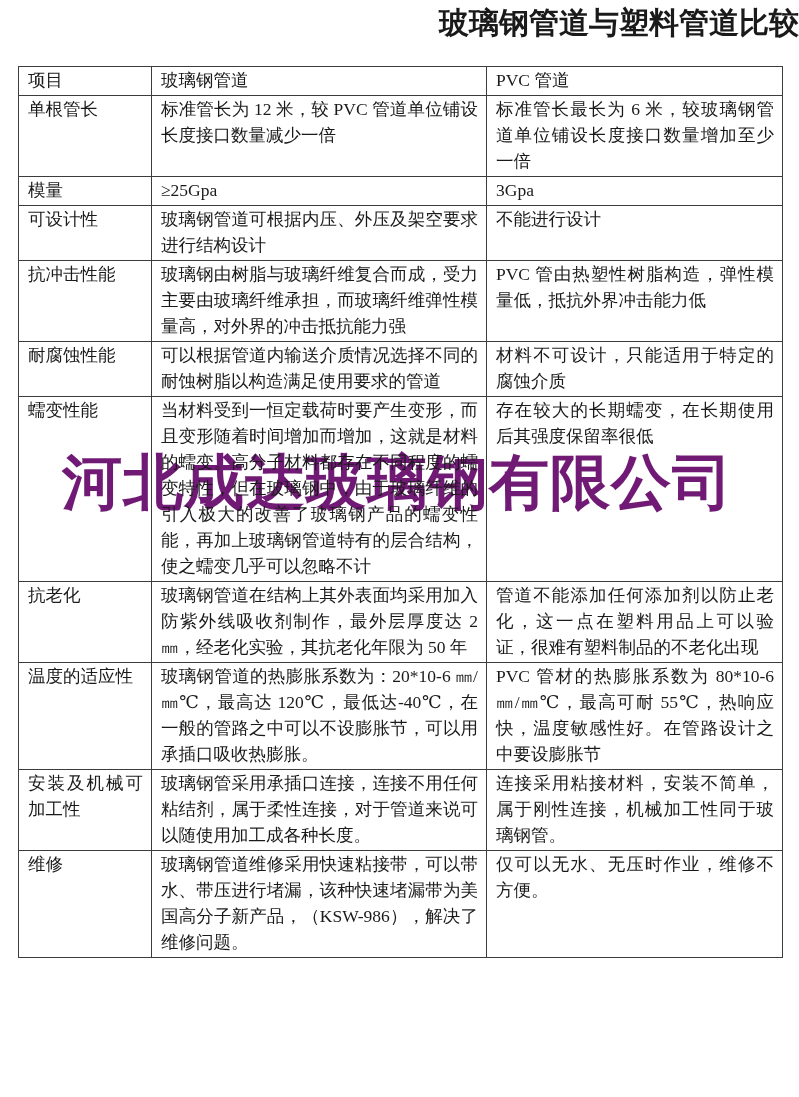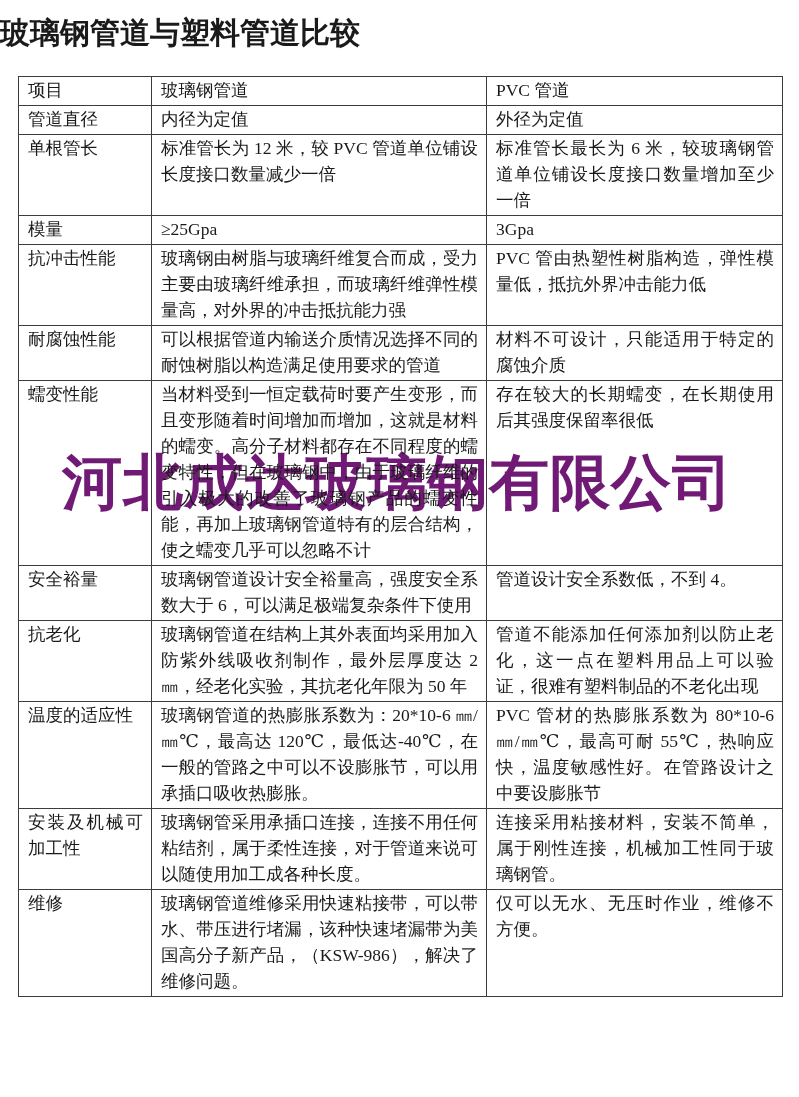--- a/index.html
+++ b/index.html
@@ -27,22 +27,22 @@
     line-height: 66px;
     letter-spacing: 1px;
     color: #701a75;
     white-space: nowrap;
     pointer-events: none;
   }
   .title {
     position: relative;
     z-index: 1;
     margin: 0;
-    padding-top: 15px;
-    text-align: left;
+    padding-top: 5px;
+    text-align: right;
     font-size: 30px;
     font-weight: 700;
     line-height: 36px;
   }
   table.cmp {
     position: relative;
     z-index: 1;
     margin: 25px 0 0 18px;
     width: 764px;
     border-collapse: collapse;
@@ -78,53 +78,48 @@
         <col class="c2">
         <col class="c3">
       </colgroup>
     <tbody>
       <tr>
         <td>项目</td>
         <td>玻璃钢管道</td>
         <td>PVC 管道</td>
       </tr>
       <tr>
-        <td>管道直径</td>
-        <td>内径为定值</td>
-        <td>外径为定值</td>
-      </tr>
-      <tr>
         <td>单根管长</td>
         <td>标准管长为 12 米，较 PVC 管道单位铺设长度接口数量减少一倍</td>
         <td>标准管长最长为 6 米，较玻璃钢管道单位铺设长度接口数量增加至少一倍</td>
       </tr>
       <tr>
         <td>模量</td>
         <td>≥25Gpa</td>
         <td>3Gpa</td>
+      </tr>
+      <tr>
+        <td>可设计性</td>
+        <td>玻璃钢管道可根据内压、外压及架空要求进行结构设计</td>
+        <td>不能进行设计</td>
       </tr>
       <tr>
         <td>抗冲击性能</td>
         <td>玻璃钢由树脂与玻璃纤维复合而成，受力主要由玻璃纤维承担，而玻璃纤维弹性模量高，对外界的冲击抵抗能力强</td>
         <td>PVC 管由热塑性树脂构造，弹性模量低，抵抗外界冲击能力低</td>
       </tr>
       <tr>
         <td>耐腐蚀性能</td>
         <td>可以根据管道内输送介质情况选择不同的耐蚀树脂以构造满足使用要求的管道</td>
         <td>材料不可设计，只能适用于特定的腐蚀介质</td>
       </tr>
       <tr>
         <td>蠕变性能</td>
         <td>当材料受到一恒定载荷时要产生变形，而且变形随着时间增加而增加，这就是材料的蠕变。高分子材料都存在不同程度的蠕变特性，但在玻璃钢中，由于玻璃纤维的引入极大的改善了玻璃钢产品的蠕变性能，再加上玻璃钢管道特有的层合结构，使之蠕变几乎可以忽略不计</td>
         <td>存在较大的长期蠕变，在长期使用后其强度保留率很低</td>
-      </tr>
-      <tr>
-        <td>安全裕量</td>
-        <td>玻璃钢管道设计安全裕量高，强度安全系数大于 6，可以满足极端复杂条件下使用</td>
-        <td>管道设计安全系数低，不到 4。</td>
       </tr>
       <tr>
         <td>抗老化</td>
         <td>玻璃钢管道在结构上其外表面均采用加入防紫外线吸收剂制作，最外层厚度达 2 ㎜，经老化实验，其抗老化年限为 50 年</td>
         <td>管道不能添加任何添加剂以防止老化，这一点在塑料用品上可以验证，很难有塑料制品的不老化出现</td>
       </tr>
       <tr>
         <td>温度的适应性</td>
         <td>玻璃钢管道的热膨胀系数为：20*10-6 ㎜/㎜℃，最高达 120℃，最低达-40℃，在一般的管路之中可以不设膨胀节，可以用承插口吸收热膨胀。</td>
         <td>PVC 管材的热膨胀系数为 80*10-6 ㎜/㎜℃，最高可耐 55℃，热响应快，温度敏感性好。在管路设计之中要设膨胀节</td>

